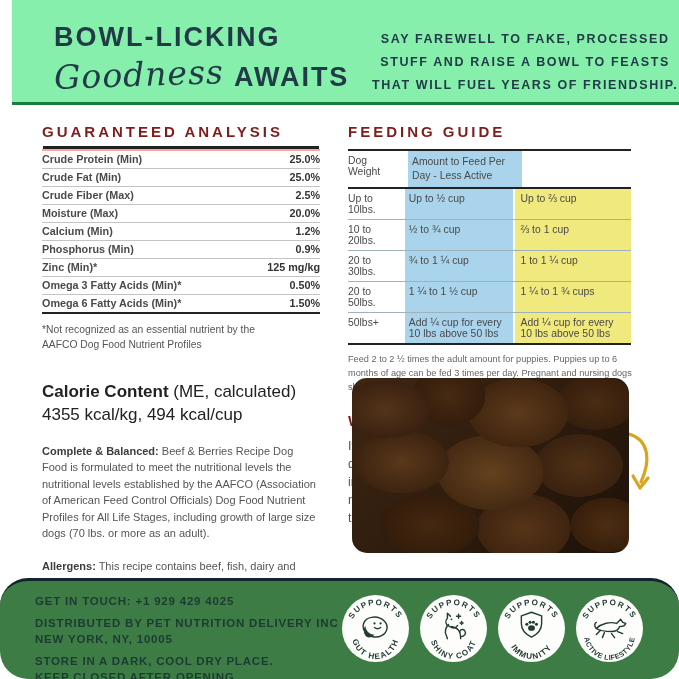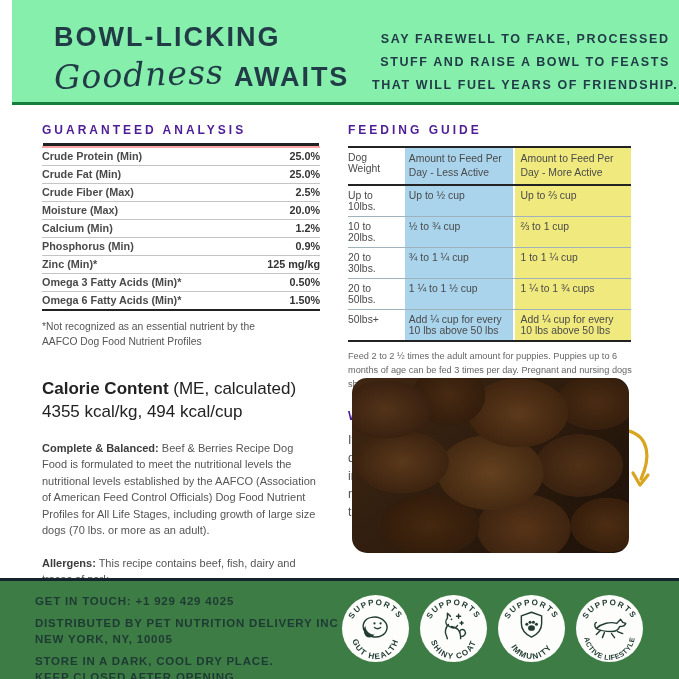--- a/index.html
+++ b/index.html
@@ -12,21 +12,21 @@
   .banner-line1{font-size:27px;font-weight:bold;letter-spacing:2px;}
   .banner-line2{margin-top:2px;display:flex;align-items:baseline;gap:10px;}
   .banner-script{font-family:"DejaVu Serif",serif;font-style:italic;font-size:33px;
                  letter-spacing:1px;transform:rotate(-2deg);}
   .banner-caps{font-size:27px;font-weight:bold;letter-spacing:2px;}
   .banner-right{position:absolute;left:360px;top:28px;color:#213c47;font-size:12.5px;
                 font-weight:bold;letter-spacing:1.6px;line-height:1.85;text-align:center;}
   
   .col-left{position:absolute;left:42px;top:123px;width:278px;}
   .col-right{position:absolute;left:348px;top:123px;width:283px;}
-  .sec-title{font-size:12px;font-weight:bold;letter-spacing:3px;color:#4c1d95;margin-bottom:9px;}
+  .sec-title{font-size:15px;font-weight:bold;letter-spacing:3px;color:#7f1d1d;margin-bottom:9px;}
   
   .ga-table{border-top:2px solid #fca5a5;box-shadow:0 -4px 0 -1px #222;font-weight:bold;}
   .ga-row{display:flex;justify-content:space-between;align-items:baseline;
           border-bottom:1px solid #c4c4c4;padding:2px 0 3px;font-size:10.8px;color:#4a4a4a;}
   .ga-row:last-child{border-bottom:2px solid #222;}
   .ga-val{color:#333;}
   .ga-footnote{margin-top:8px;font-size:10.3px;line-height:1.5;color:#555;width:250px;}
   
   .calorie{margin-top:28px;font-size:17px;color:#222;line-height:1.35;}
   .calorie b{font-weight:bold;}
@@ -59,21 +59,21 @@
            radial-gradient(ellipse 65px 45px at 88% 14%, #4a2c13, #361f0d 60%, rgba(54,31,13,0) 61%),
            radial-gradient(ellipse 75px 50px at 18% 48%, #5a381b, #3d2410 62%, rgba(61,36,16,0) 63%),
            radial-gradient(ellipse 85px 60px at 50% 54%, #64411f, #452a12 62%, rgba(69,42,18,0) 63%),
            radial-gradient(ellipse 70px 50px at 82% 50%, #503116, #3a2210 62%, rgba(58,34,16,0) 63%),
            radial-gradient(ellipse 80px 50px at 28% 84%, #45280f, #321c0b 62%, rgba(50,28,11,0) 63%),
            radial-gradient(ellipse 75px 55px at 62% 86%, #573418, #3e2410 62%, rgba(62,36,16,0) 63%),
            radial-gradient(ellipse 60px 45px at 92% 84%, #4c2d12, #371f0c 60%, rgba(55,31,12,0) 61%),
            linear-gradient(135deg, rgba(130,85,40,0.22), rgba(0,0,0,0.35));}
   
   .footer{position:absolute;left:0;top:578px;width:100%;height:101px;background:#3e7c46;
-          border-top:3px solid #15242c;box-sizing:border-box;}
+          border-top:3px solid #15242c;box-sizing:border-box;border-radius:28px;}
   .footer-text{position:absolute;left:35px;top:12px;color:#1d3a33;font-weight:bold;
                font-size:11.5px;letter-spacing:0.8px;line-height:1.4;}
   .footer-text .blk{margin-bottom:6px;}
   .badges{position:absolute;left:342px;top:14px;display:flex;gap:11px;}
   .badge{width:67px;height:67px;}
   .badge circle.bg{fill:#fdfdfb;}
   .badge text{fill:#223c34;font-family:"Liberation Sans",sans-serif;font-weight:bold;}
   .badge .icon{stroke:#223c34;stroke-width:1.4;fill:none;stroke-linecap:round;stroke-linejoin:round;}
   .badge .icon-fill{fill:#223c34;stroke:none;}
 </style>
@@ -157,21 +157,20 @@
     </div>
   </div>
 
   <div class="col-right">
     <div class="sec-title">FEEDING GUIDE</div>
 
     <div class="fg-table">
       <div class="fg-row fg-head">
         <div class="fg-c0">Dog Weight</div>
         <div class="fg-c1">Amount to Feed Per Day - Less Active</div>
-        <div class="fg-c2">Amount to Feed Per Day - More Active</div>
       </div>
       <div class="fg-body">
         <div class="fg-row">
           <div class="fg-c0">Up to 10lbs.</div>
           <div class="fg-c1">Up to ½ cup</div>
           <div class="fg-c2">Up to ⅔ cup</div>
         </div>
         <div class="fg-row">
           <div class="fg-c0">10 to 20lbs.</div>
           <div class="fg-c1">½ to ¾ cup</div>

